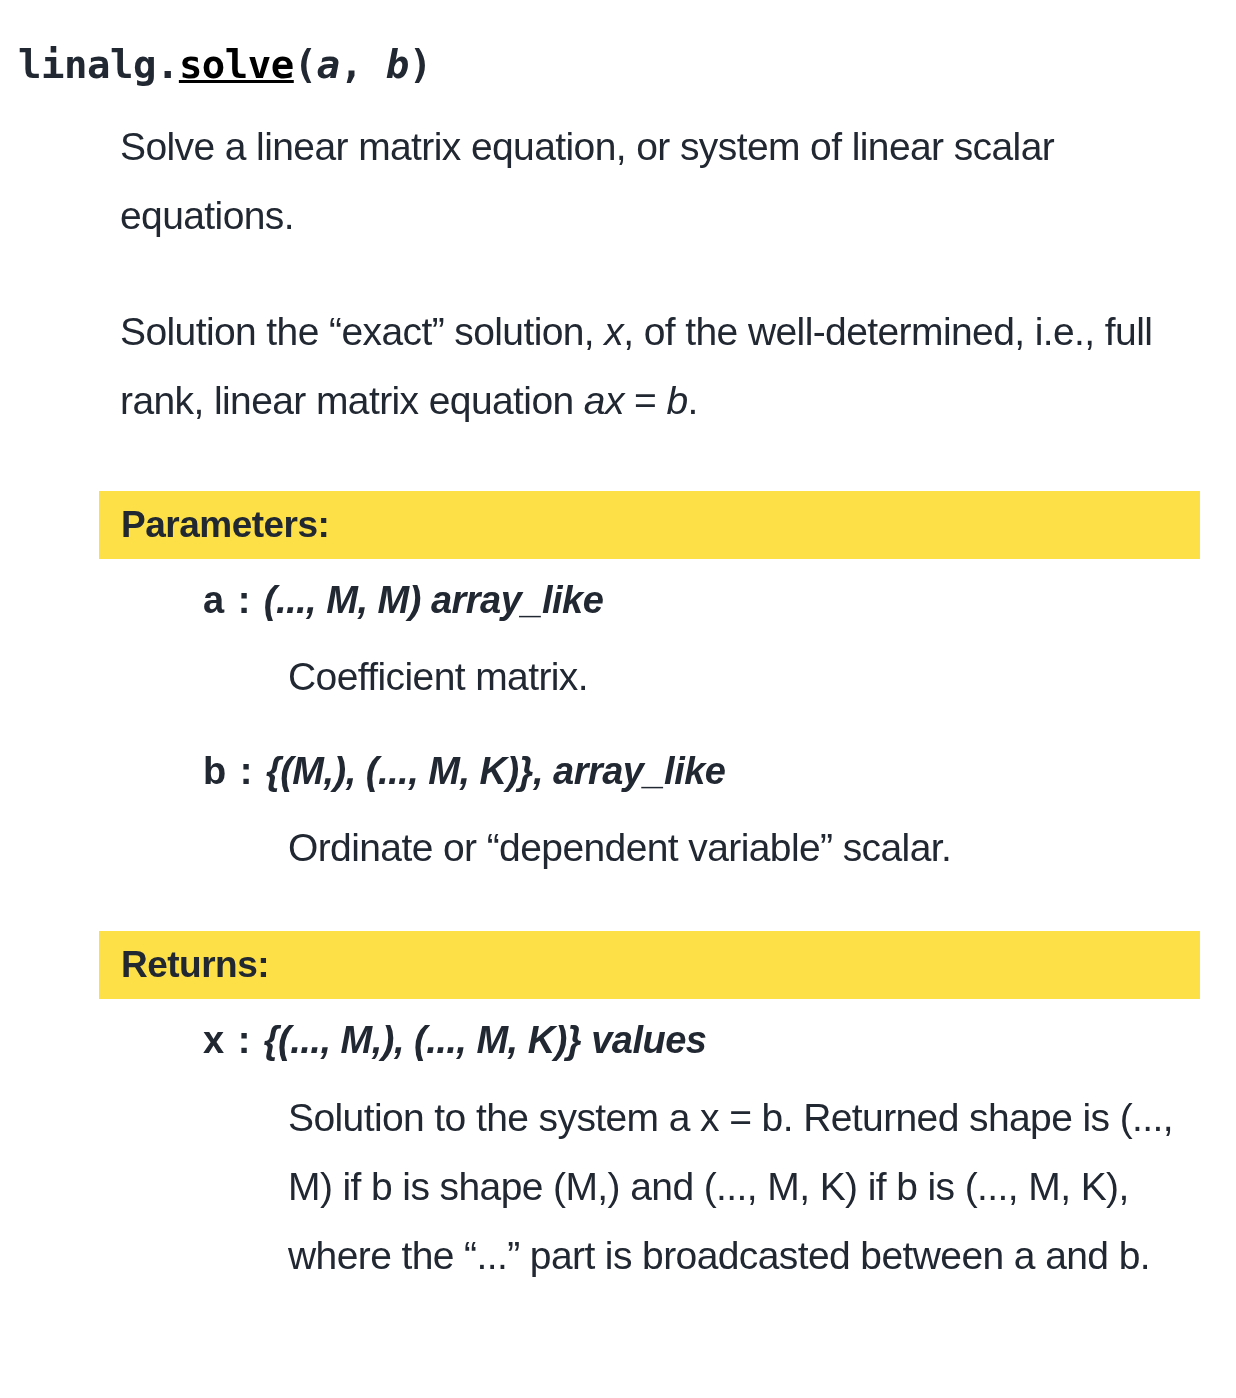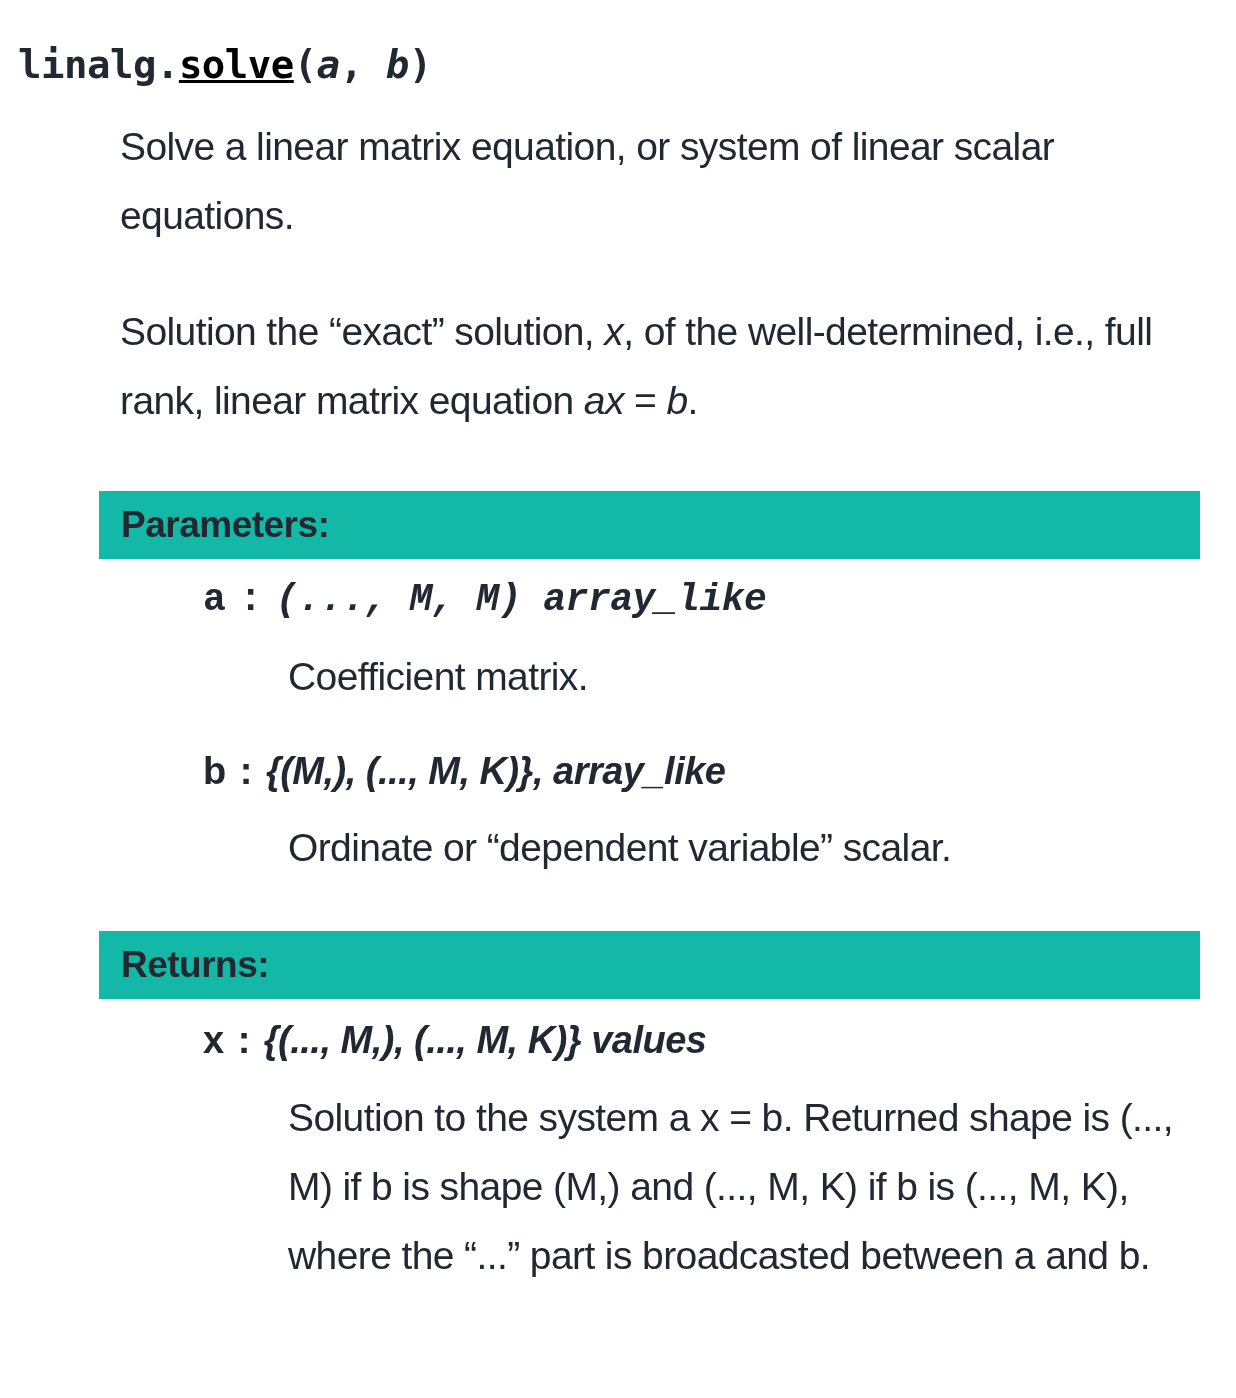--- a/index.html
+++ b/index.html
@@ -18,21 +18,21 @@
   .sig .arg { font-style: italic; }
   .desc {
     position: absolute; left: 100px; width: 1110px;
     font-size: 39px; line-height: 69px; color: #222832;
     letter-spacing: -0.6px;
     margin-left: 20px;
   }
   .desc em { font-style: italic; }
   .field-head {
     position: absolute; left: 99px; width: 1101px; height: 68px;
-    background: #14b8a6;
+    background: #fde047;
   }
   .field-head span {
     position: absolute; left: 22px; top: 0; line-height: 68px;
     font-weight: bold; font-size: 37px; color: #222832; letter-spacing: -0.5px;
   }
   .param {
     position: absolute; left: 203px; white-space: nowrap;
     font-size: 38px; line-height: 54px; color: #222832; letter-spacing: -0.5px;
   }
   .param .pname { font-weight: bold; }
@@ -53,21 +53,21 @@
 <div class="desc" style="top:112px;">Solve a linear matrix equation, or system of linear scalar equations.</div>
 
 <div class="desc" style="top:297px; width:1090px;">
   <span>Solution the “exact” solution, </span><em>x</em><span>, of the well-determined, i.e., full rank, linear matrix equation </span><em>ax</em><span> = </span><em>b</em><span>.</span>
 </div>
 
 <div class="field-head" style="top:491px;">
   <span>Parameters:</span>
 </div>
 
-<div class="param" style="top:573px;font-family:Liberation Mono, monospace;">
+<div class="param" style="top:573px;">
   <span class="pname">a</span><span class="sep">:</span><span class="ptype">(..., M, M) array_like</span>
 </div>
 <div class="pdesc" style="top:642px;">Coefficient matrix.</div>
 
 <div class="param" style="top:744px;">
   <span class="pname">b</span><span class="sep">:</span><span class="ptype">{(M,), (..., M, K)}, array_like</span>
 </div>
 <div class="pdesc" style="top:813px;">Ordinate or “dependent variable” scalar.</div>
 
 <div class="field-head" style="top:931px;">

